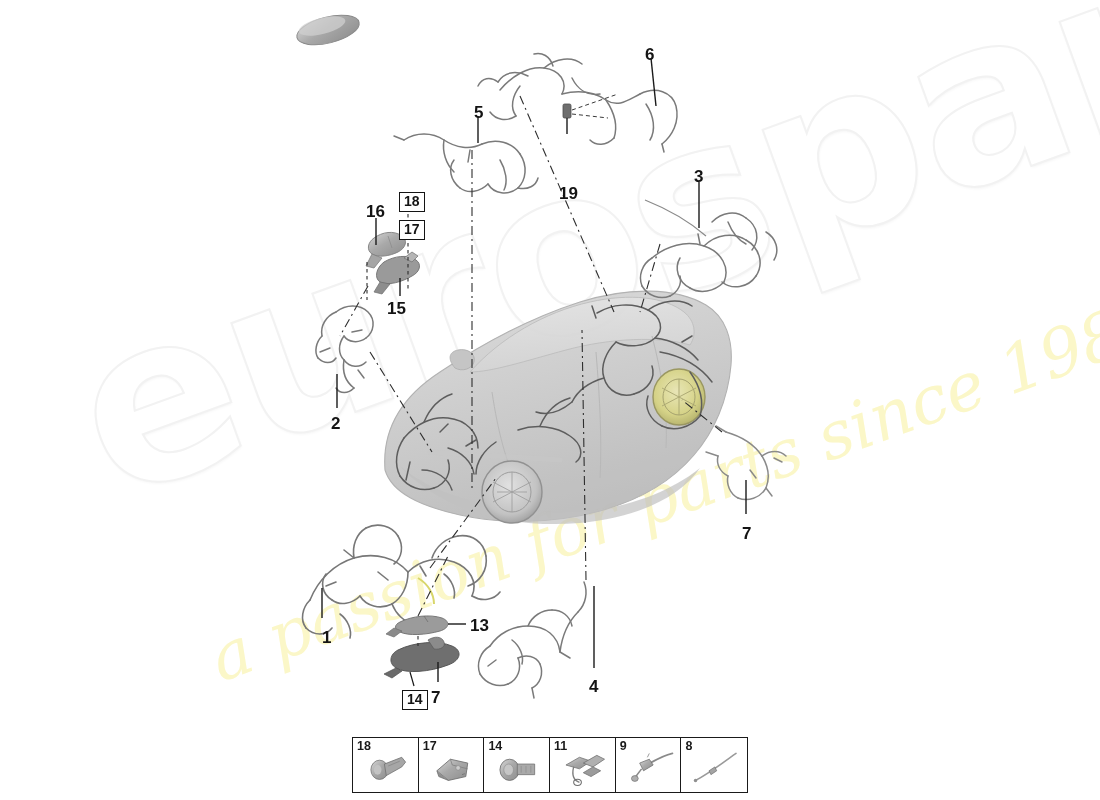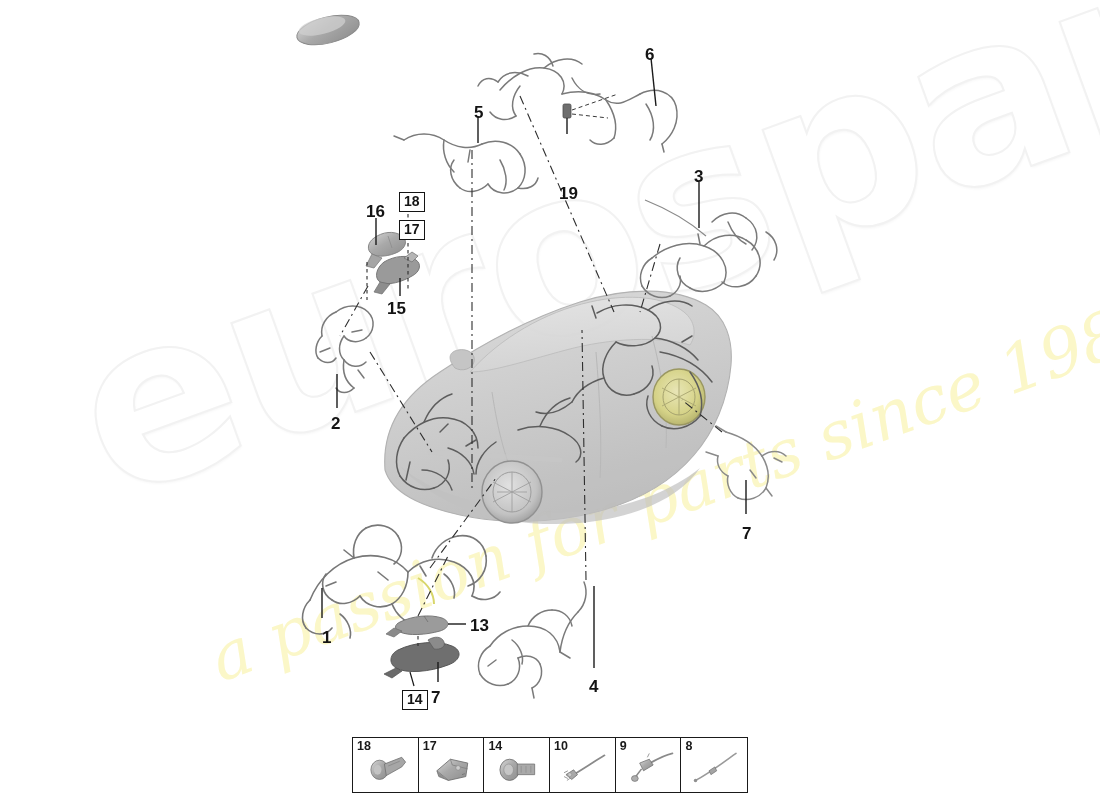--- a/index.html
+++ b/index.html
@@ -488,30 +488,31 @@
     <div class="legend-cell">
       <div class="legend-num">14</div>
       <svg class="legend-art" viewBox="0 0 66 56">
         <ellipse cx="26" cy="33" rx="10" ry="11" fill="url(#gMetal)" stroke="#6f6f6f" stroke-width="0.9"></ellipse>
         <ellipse cx="25" cy="33" rx="5" ry="6" fill="#c6c6c6" stroke="#8d8d8d" stroke-width="0.6"></ellipse>
         <path d="M 34 27 L 52 27 L 52 38 L 34 38 Z" fill="#a9a9a9" stroke="#6f6f6f" stroke-width="0.8"></path>
         <path d="M 38 29 L 38 36 M 43 29 L 43 36 M 48 29 L 48 36" stroke="#848484" stroke-width="0.6"></path>
       </svg>
     </div>
 
-
     <div class="legend-cell">
-      <div class="legend-num">10</div>
+      <div class="legend-num">11</div>
       <svg class="legend-art" viewBox="0 0 66 56">
-        <path d="M 24 38 C 34 32, 46 24, 56 18" fill="none" stroke="#8a8a8a" stroke-width="1.8" stroke-linecap="round"></path>
-        <path d="M 16 38 L 24 33 L 28 38 L 22 43 Z" fill="#a8a8a8" stroke="#6f6f6f" stroke-width="0.8"></path>
-        <path d="M 14 36 L 18 34 M 14 40 L 18 42 M 17 44 L 20 42" stroke="#7d7d7d" stroke-width="0.8"></path>
-        <circle cx="20" cy="38" r="2" fill="#cccccc" stroke="#858585" stroke-width="0.5"></circle>
+        <path d="M 16 28 L 30 20 L 42 24 L 30 32 Z" fill="url(#gMetal)" stroke="#6f6f6f" stroke-width="0.8"></path>
+        <path d="M 34 26 L 48 18 L 56 22 L 44 30 Z" fill="#b0b0b0" stroke="#6f6f6f" stroke-width="0.8"></path>
+        <path d="M 44 30 L 52 34 L 42 40 L 34 36 Z" fill="#9b9b9b" stroke="#6f6f6f" stroke-width="0.8"></path>
+        <path d="M 24 30 C 22 38, 24 44, 30 46" fill="none" stroke="#7d7d7d" stroke-width="1.4"></path>
+        <ellipse cx="28" cy="46" rx="4" ry="3.2" fill="none" stroke="#6f6f6f" stroke-width="1.1"></ellipse>
       </svg>
     </div>
+
 
     <div class="legend-cell">
       <div class="legend-num">9</div>
       <svg class="legend-art" viewBox="0 0 66 56">
         <path d="M 28 30 C 38 24, 48 18, 58 16" fill="none" stroke="#8a8a8a" stroke-width="1.8" stroke-linecap="round"></path>
         <path d="M 24 26 L 34 22 L 38 28 L 28 34 Z" fill="url(#gMetal)" stroke="#6f6f6f" stroke-width="0.8"></path>
         <path d="M 26 32 L 20 40" stroke="#8a8a8a" stroke-width="1.6"></path>
         <ellipse cx="19" cy="42" rx="3.5" ry="3" fill="#aeaeae" stroke="#6f6f6f" stroke-width="0.7"></ellipse>
         <path d="M 32 20 L 34 16" stroke="#7d7d7d" stroke-width="0.8"></path>
       </svg>

